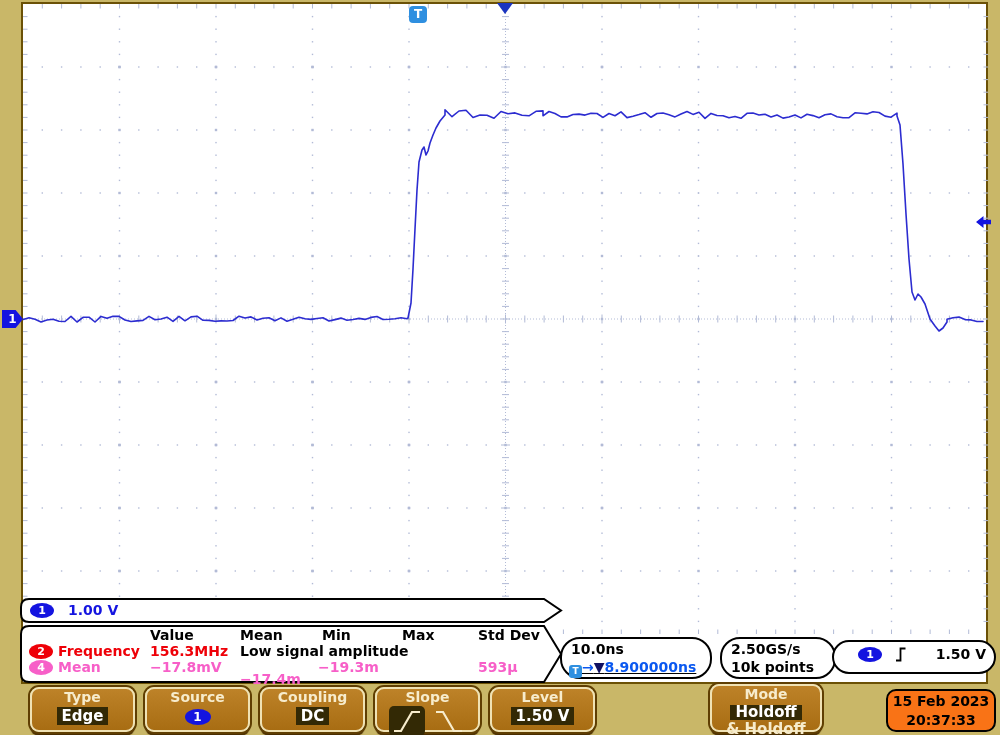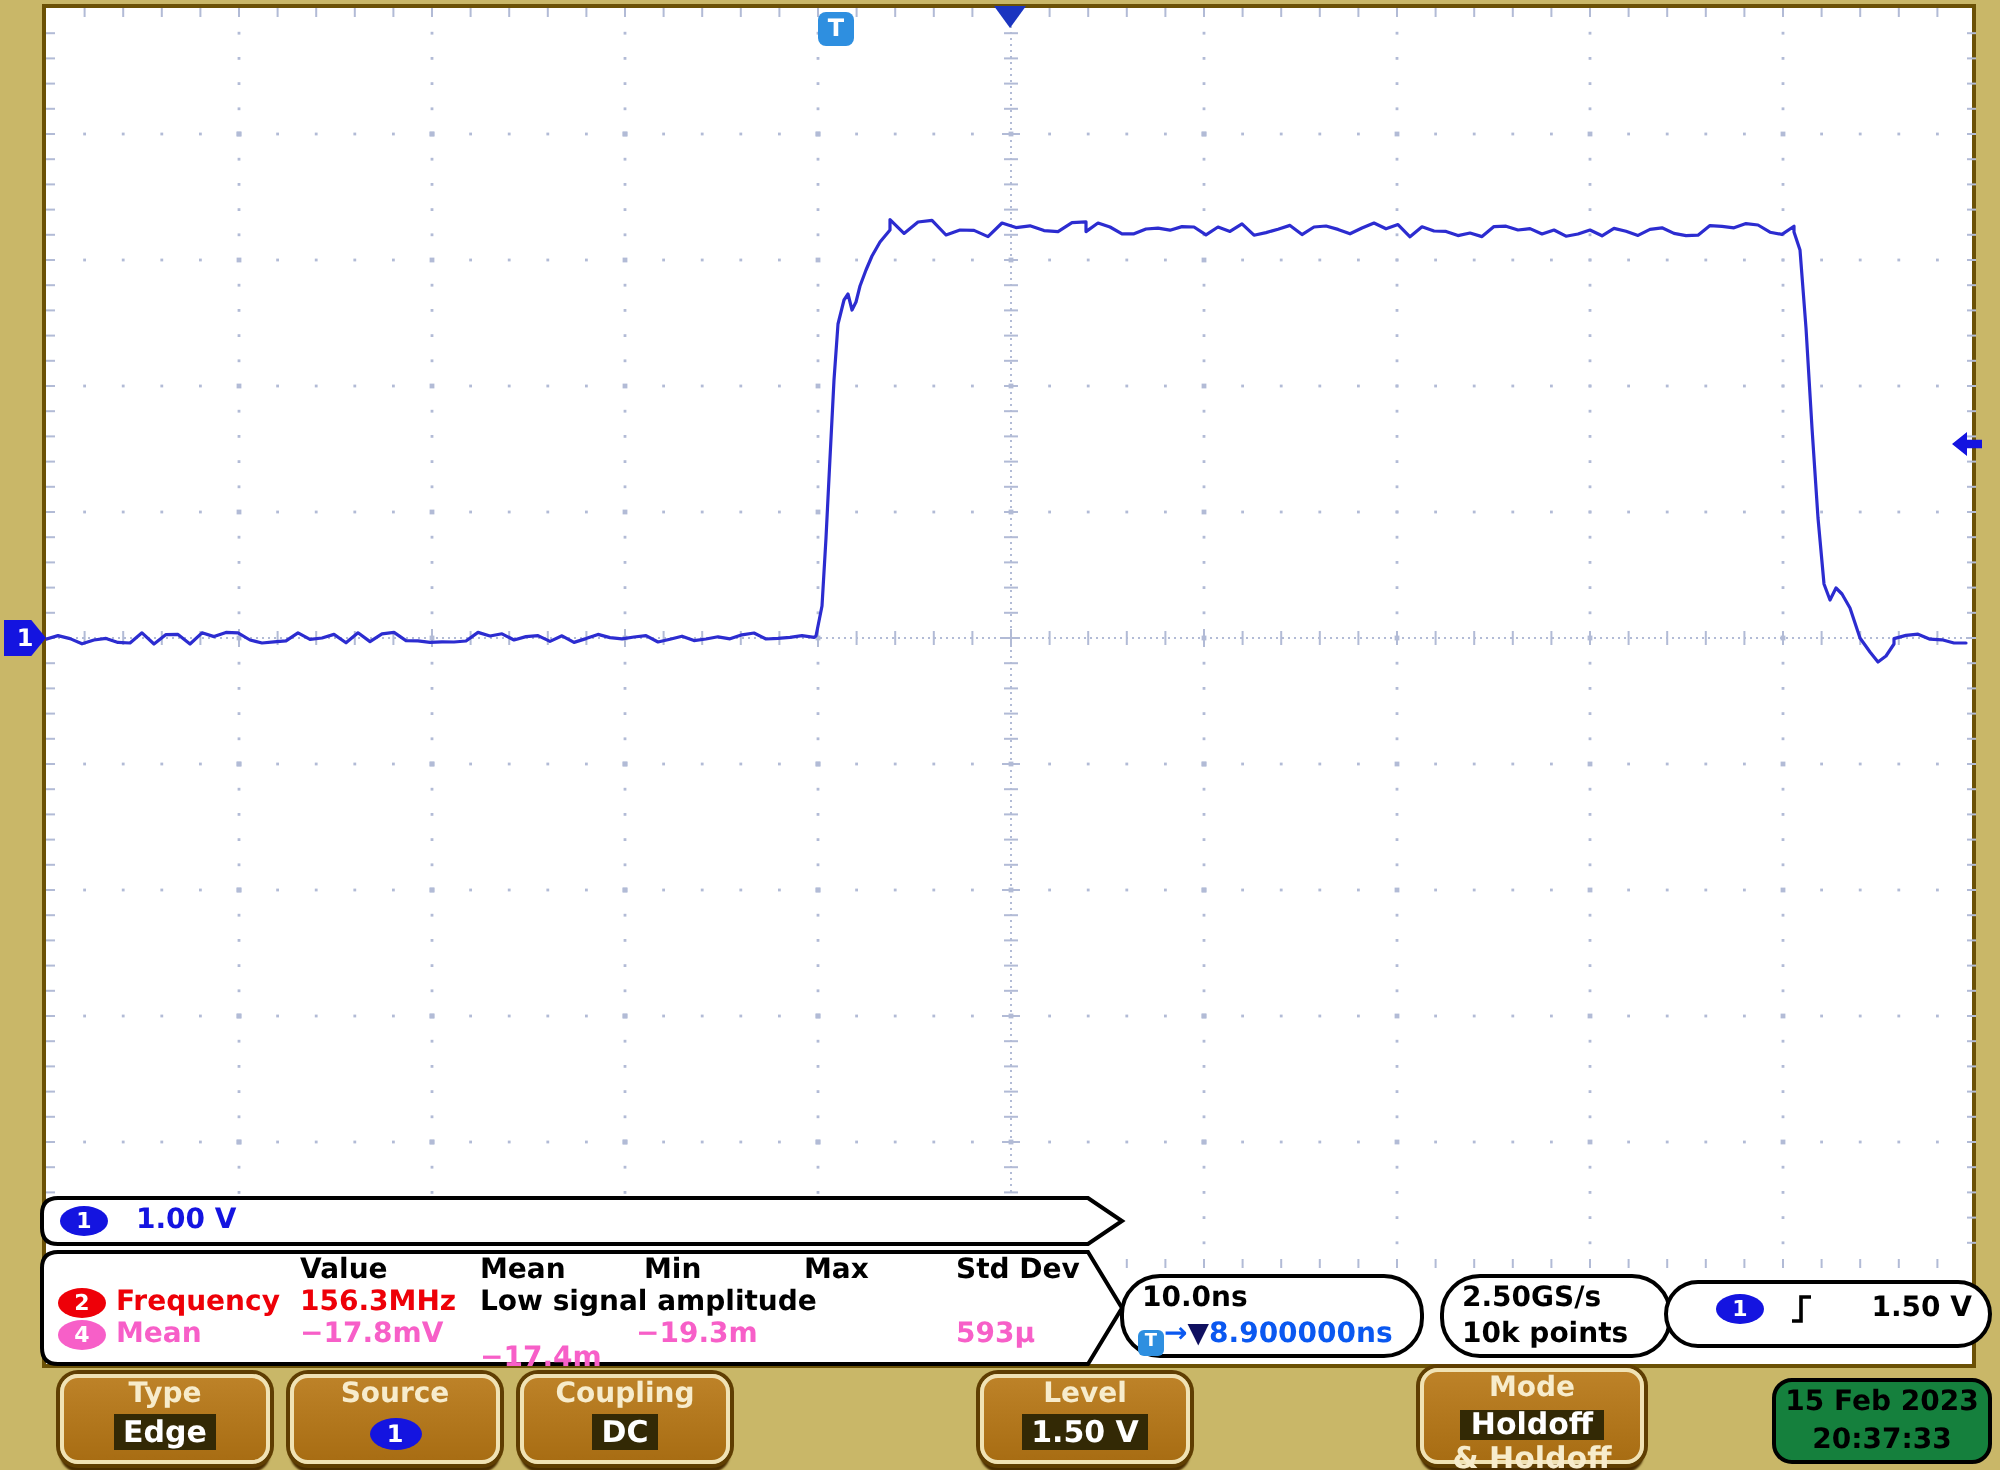--- a/index.html
+++ b/index.html
@@ -80,21 +80,21 @@
     display:inline-block;width:26px;height:16px;border-radius:50%;background:#1414e0;
     color:#fff;font-size:12px;font-weight:bold;line-height:16px;margin-top:2px;
   }
   .slope-sel{
     display:inline-block;width:36px;height:30px;background:#332905;border-radius:5px;
     margin:0 6px 0 0;vertical-align:top;
   }
   .slope-unsel{display:inline-block;width:36px;height:30px;vertical-align:top;}
   .clockbox{
     position:absolute;left:886px;top:5px;width:110px;height:43px;
-    background:#15803d;border:2px solid #000;border-radius:10px;box-sizing:border-box;
+    background:#f97316;border:2px solid #000;border-radius:10px;box-sizing:border-box;
     text-align:center;color:#000;font-size:14px;font-weight:bold;line-height:19px;
     padding-top:1px;
   }
 </style>
 </head>
 <body>
 
 <div class="abs grat-frame"></div>
 <svg id="gratsvg" width="965" height="678">
     <rect x="0" y="12.1" width="4.5" height="1" fill="#b2bbd6"></rect>
@@ -1212,21 +1212,21 @@
   <div class="ro-text" style="left:58px;top:659px;color:#f75fc8;">Mean</div>
   <div class="ro-text" style="left:150px;top:659px;color:#f75fc8;">−17.8mV</div>
   <div class="ro-text" style="left:240px;top:659px;color:#f75fc8;margin-top:12px;">−17.4m</div>
   <div class="ro-text" style="left:318px;top:659px;color:#f75fc8;">−19.3m</div>
   <div class="ro-text" style="left:398px;top:696px;color:#f75fc8;">−15.8m</div>
   <div class="ro-text" style="left:478px;top:659px;color:#f75fc8;">593µ</div>
 </div>
 
 <div class="wbox" style="left:560px;top:637px;width:152px;height:42px;">
   <div class="ro-text" style="left:9px;top:2px;">10.0ns</div>
-  <div class="ro-text" style="left:7px;top:20px;">
+  <div class="ro-text" style="left:7px;top:20px;text-decoration:underline;">
     <span class="mini-t">T</span><span class="blue-t">→</span><span class="dark-mark">▼</span><span class="blue-t">8.900000ns</span>
   </div>
 </div>
 
 <div class="wbox" style="left:720px;top:637px;width:116px;height:42px;">
   <div class="ro-text" style="left:9px;top:2px;">2.50GS/s</div>
   <div class="ro-text" style="left:9px;top:20px;">10k points</div>
 </div>
 
 <div class="wbox" style="left:832px;top:640px;width:164px;height:34px;">
@@ -1247,20 +1247,28 @@
   <div class="mbtn" style="left:145px;">
     <div class="title">Source</div>
     <span class="src-badge">1</span>
   </div>
 
   <div class="mbtn" style="left:260px;">
     <div class="title">Coupling</div>
     <span class="dark-val">DC</span>
   </div>
 
+  <div class="mbtn" style="left:375px;">
+    <div class="title">Slope</div>
+    <span class="slope-sel"><svg width="36" height="30">
+          <path d="M5,25 H12 L23,6 H31" fill="none" stroke="#f7eccc" stroke-width="2.2"></path>
+        </svg></span><span class="slope-unsel"><svg width="36" height="30">
+          <path d="M5,6 H12 L23,25 H31" fill="none" stroke="#f7eccc" stroke-width="2.2"></path>
+        </svg></span>
+  </div>
 
   <div class="mbtn" style="left:490px;">
     <div class="title">Level</div>
     <span class="dark-val">1.50 V</span>
   </div>
 
   <div class="mbtn" style="left:710px;top:0;height:48px;width:112px;">
     <div class="title" style="line-height:15px;margin-top:1px;">Mode</div>
     <span class="dark-val" style="line-height:15px;margin-top:0;">Holdoff</span>
     <div class="plain-val">&amp; Holdoff</div>

